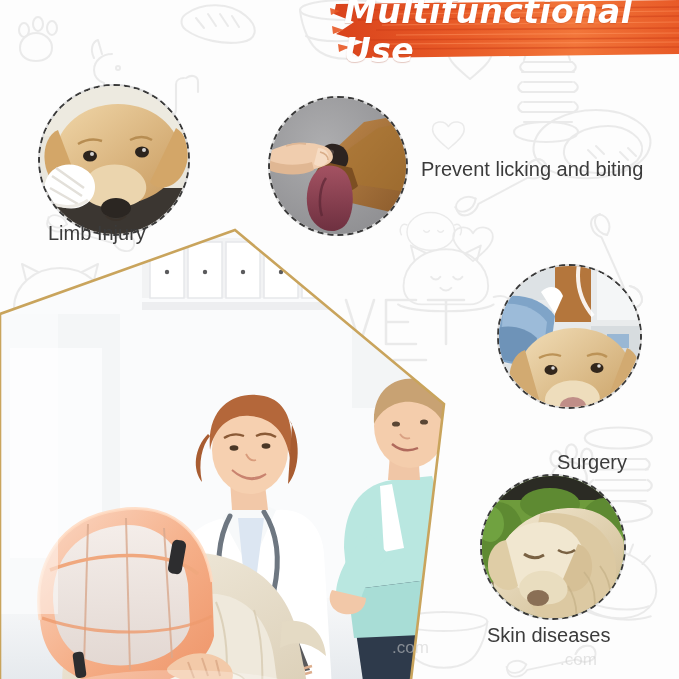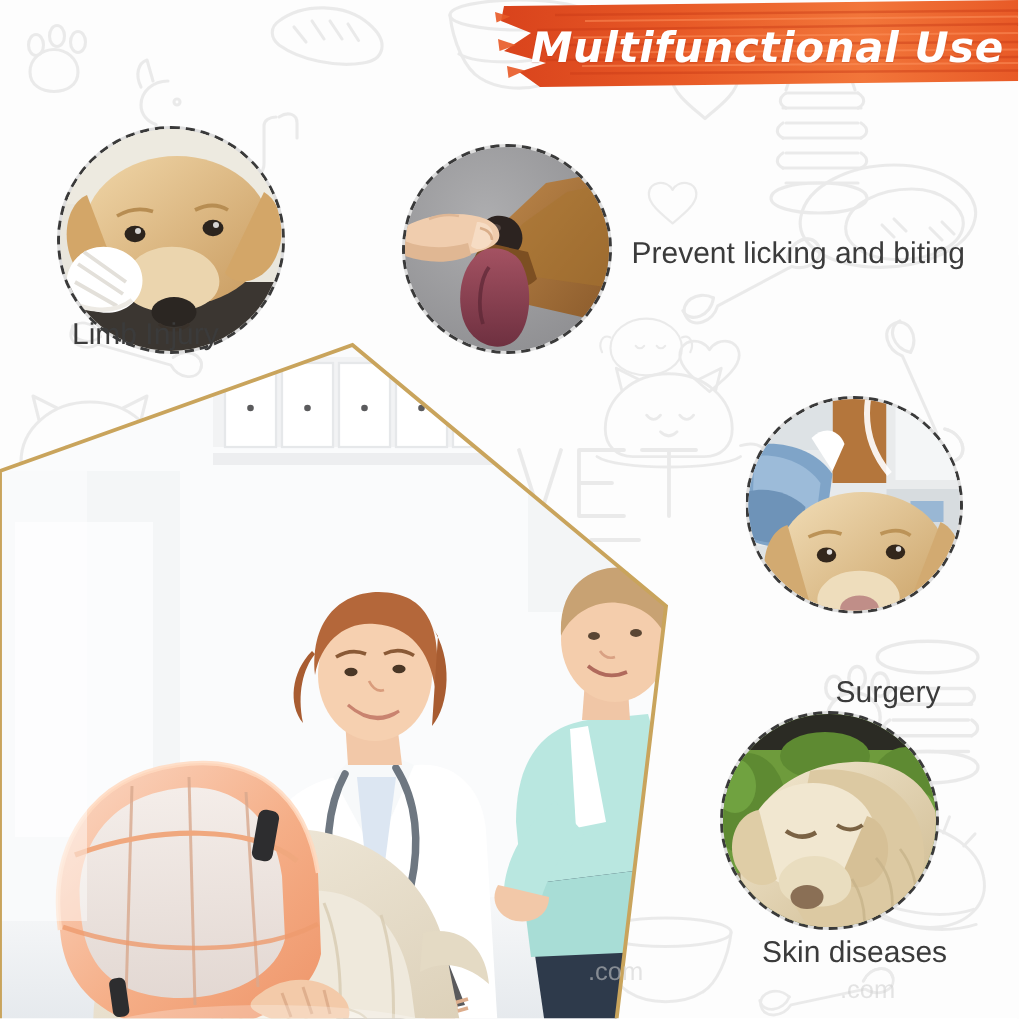--- a/index.html
+++ b/index.html
@@ -9,38 +9,38 @@
 
   
   .doodle-layer{position:absolute;inset:0;opacity:.5;}
   .doodle-layer svg{width:100%;height:100%;display:block;}
 
   
   .banner{position:absolute;left:330px;top:0px;width:349px;height:62px;}
   .banner svg{position:absolute;inset:0;width:100%;height:100%;}
   .banner-text{position:absolute;left:0;top:0;width:349px;height:62px;
       display:flex;align-items:center;justify-content:center;
-      color:#fff;font-style:italic;font-weight:700;font-size:28px;
+      color:#fff;font-style:italic;font-weight:700;font-size:33px;
       letter-spacing:.4px;text-shadow:0 1px 1px rgba(150,40,10,.25);
       font-family:"DejaVu Sans","Liberation Sans",sans-serif;
       padding-left:14px;box-sizing:border-box;}
 
   
   .bubble{position:absolute;border-radius:50%;overflow:hidden;
       border:2px dashed #3a3a3a;box-sizing:border-box;background:#ddd;}
   .bubble .ph{position:absolute;inset:-2px;border-radius:50%;overflow:hidden;}
   .bubble svg{width:100%;height:100%;display:block;}
 
   
   .label{position:absolute;color:#3b3b3b;font-size:20px;white-space:nowrap;
       font-family:"Liberation Sans","DejaVu Sans",sans-serif;}
-  #lbl-limb{left:48px;top:212px;}
+  #lbl-limb{left:48px;top:222px;}
   #lbl-prevent{left:421px;top:158px;}
   #lbl-surgery{left:557px;top:414px;margin-top:37px;}
-  #lbl-skin{left:487px;top:624px;margin-left:21px;}
+  #lbl-skin{left:487px;top:624px;}
 
   
   .hexwrap{position:absolute;left:-8px;top:218px;width:460px;height:470px;}
   .hexwrap svg{width:100%;height:100%;display:block;}
 
   
   .wm{position:absolute;color:#cfcfcf;font-size:17px;opacity:.55;
       font-family:"Liberation Sans",sans-serif;}
   #wm1{left:392px;top:638px;}
   #wm2{left:560px;top:650px;}

